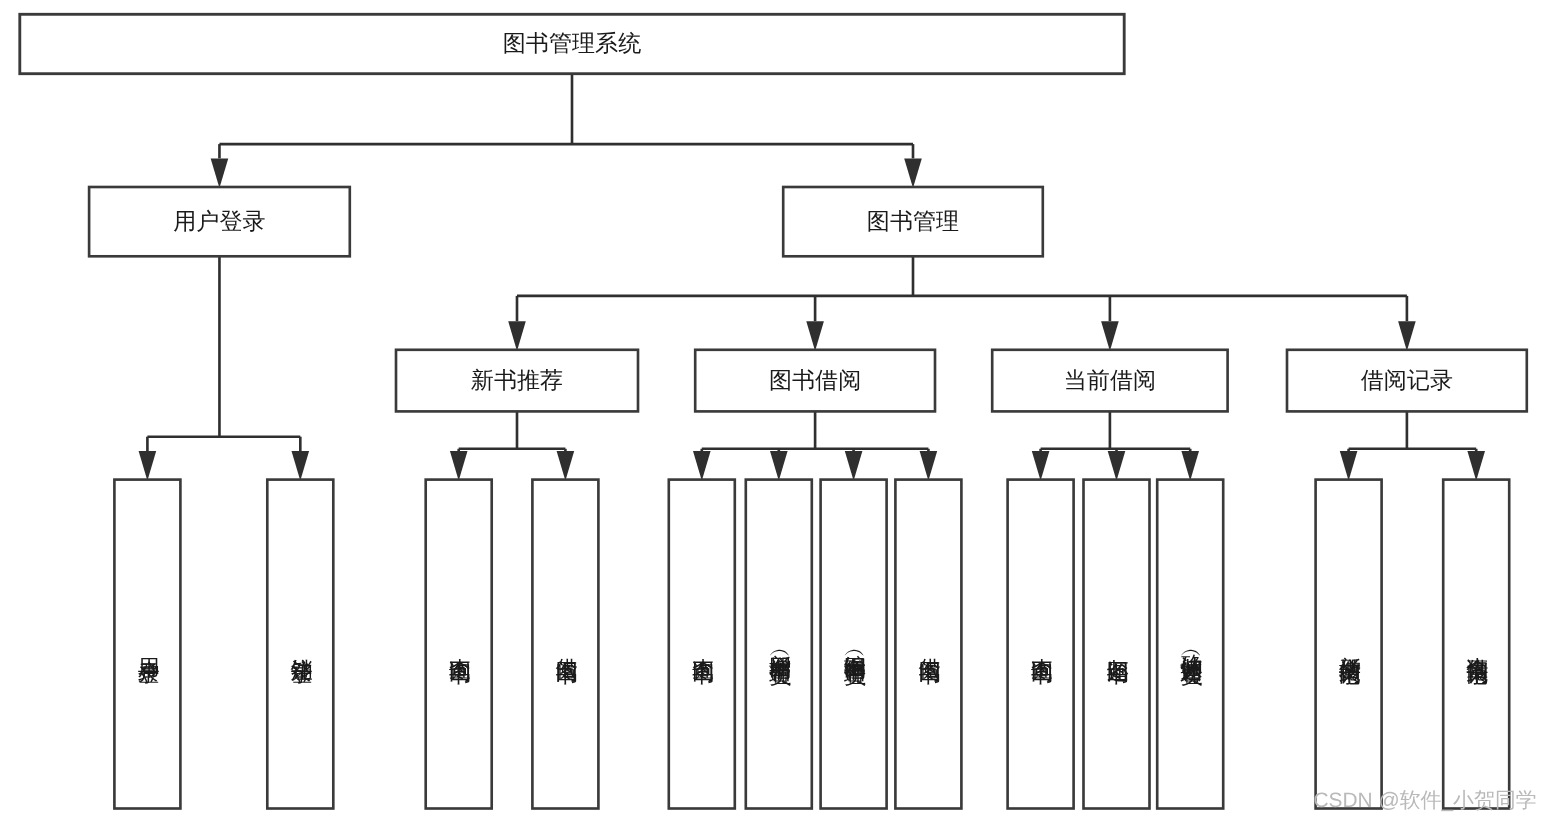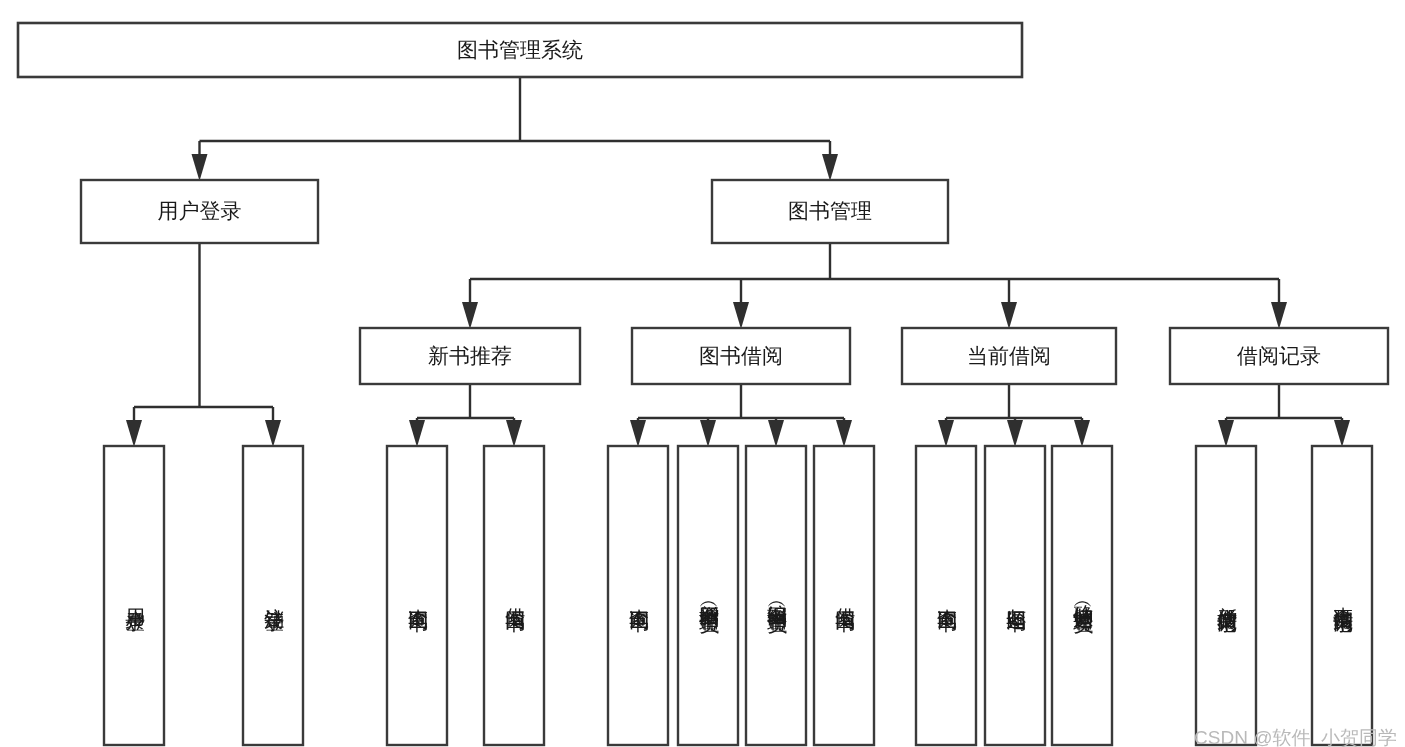--- a/index.html
+++ b/index.html
@@ -11,21 +11,21 @@
   body {
     width: 1405px;
     height: 747px;
     position: relative;
     overflow: hidden;
     font-family: "Liberation Sans", "DejaVu Sans", sans-serif;
   }
   #diagram-root {
     position: absolute;
     left: 0;
-    top: 10px;
+    top: 0;
     width: 1405px;
     height: 729px;
   }
   svg.diagram {
     display: block;
     width: 1405px;
     height: 747px;
   }
   .node-rect {
     fill: #ffffff;

